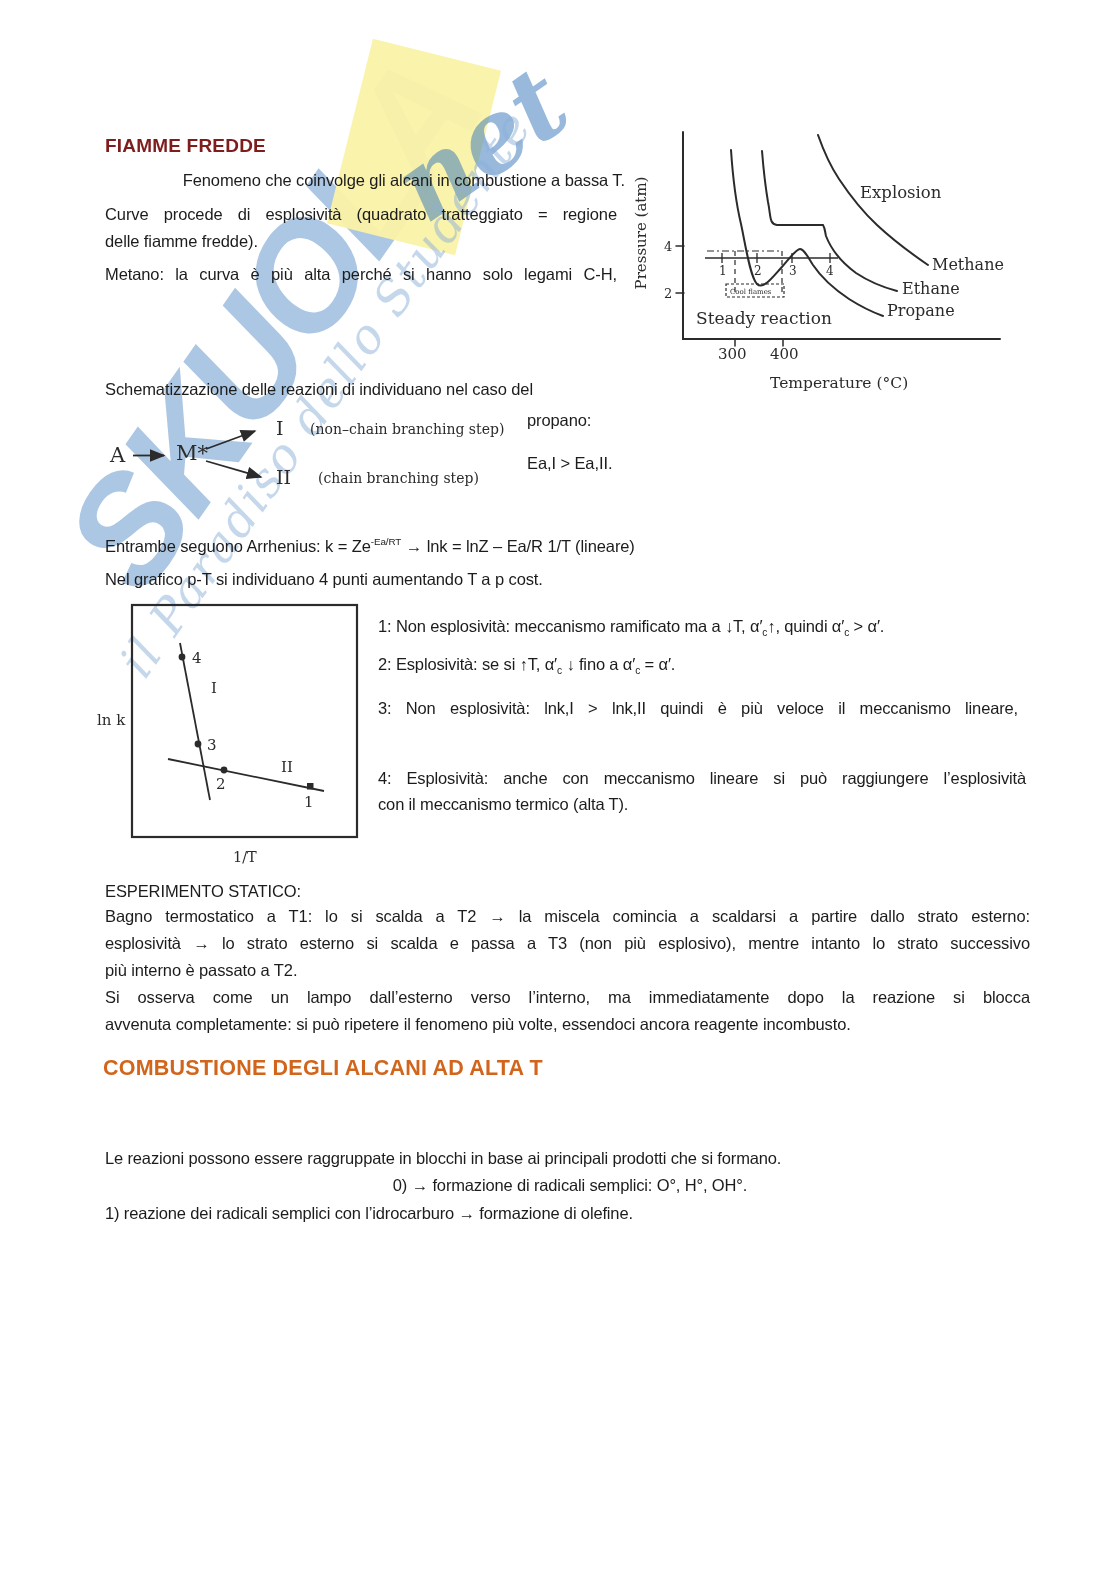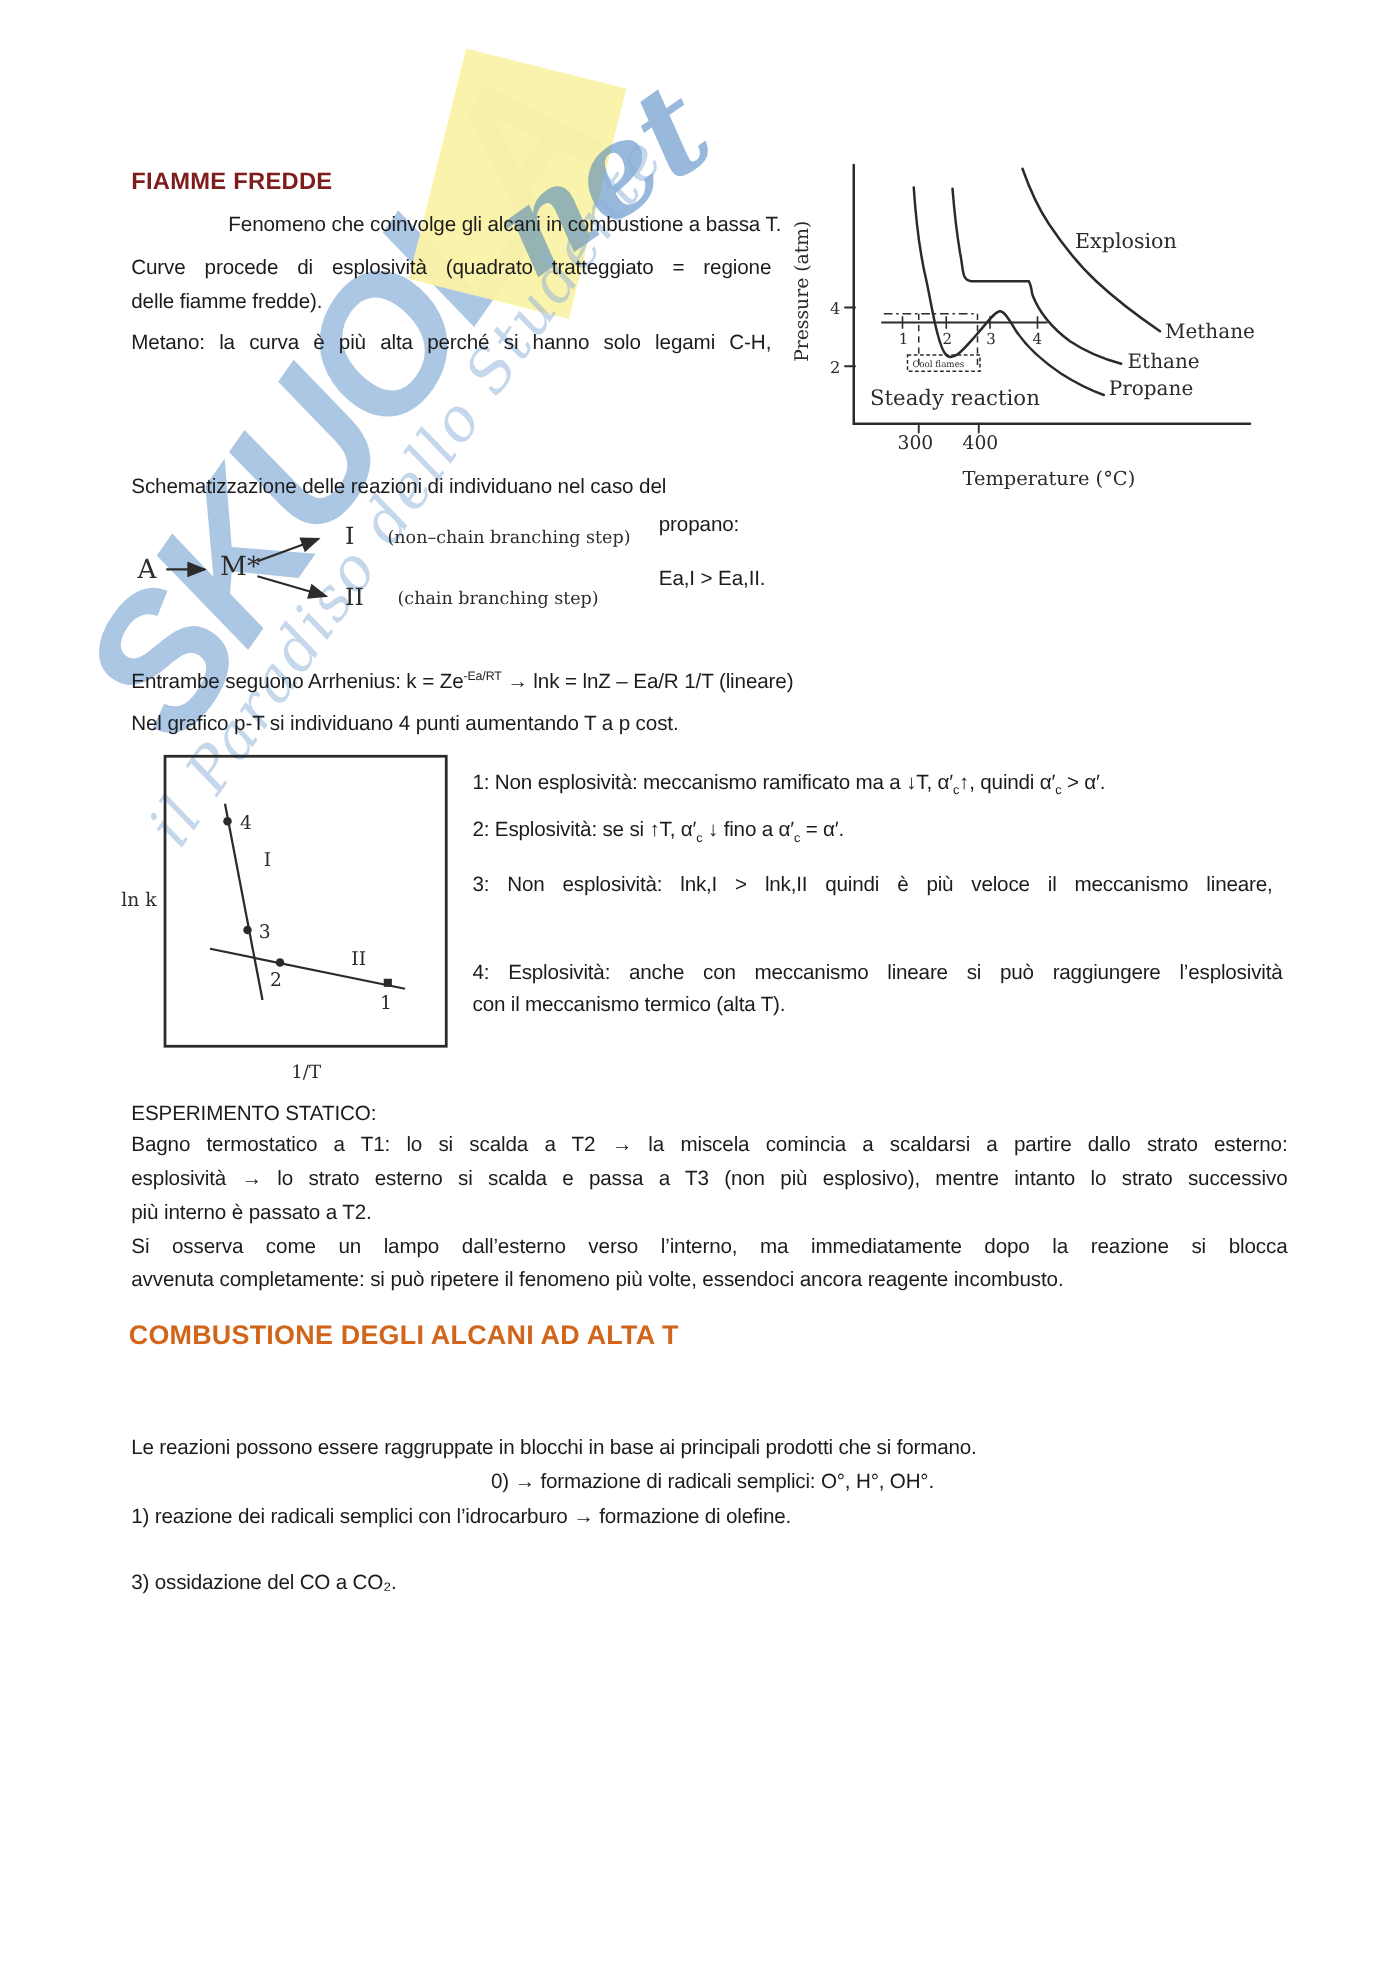--- a/index.html
+++ b/index.html
@@ -156,15 +156,14 @@
     </div>
   <div class="abs content body-txt" style="left:105px;top:984px;width:925px;">
       <div class="jl">Si osserva come un lampo dall’esterno verso l’interno, ma immediatamente dopo la reazione si blocca</div>
       <div>avvenuta completamente: si può ripetere il fenomeno più volte, essendoci ancora reagente incombusto.</div>
     </div>
 
   <div class="abs content h-orange" style="left:103px;top:1056px;">COMBUSTIONE DEGLI ALCANI AD ALTA T</div>
   <div class="abs content items" style="left:105px;top:1145px;width:930px;">Le reazioni possono essere raggruppate in blocchi in base ai principali prodotti che si formano.</div>
   <div class="abs content items" style="left:105px;top:1172px;width:930px;text-align:center;">0) → formazione di radicali semplici: O°, H°, OH°.</div>
   <div class="abs content items" style="left:105px;top:1200px;width:930px;">1) reazione dei radicali semplici con l’idrocarburo → formazione di olefine.</div>
-  <div class="abs content items" style="left:105px;top:1253px;width:930px;">3) ossidazione del CO a CO₂.</div>
 
 </div>
 
 </body></html>

